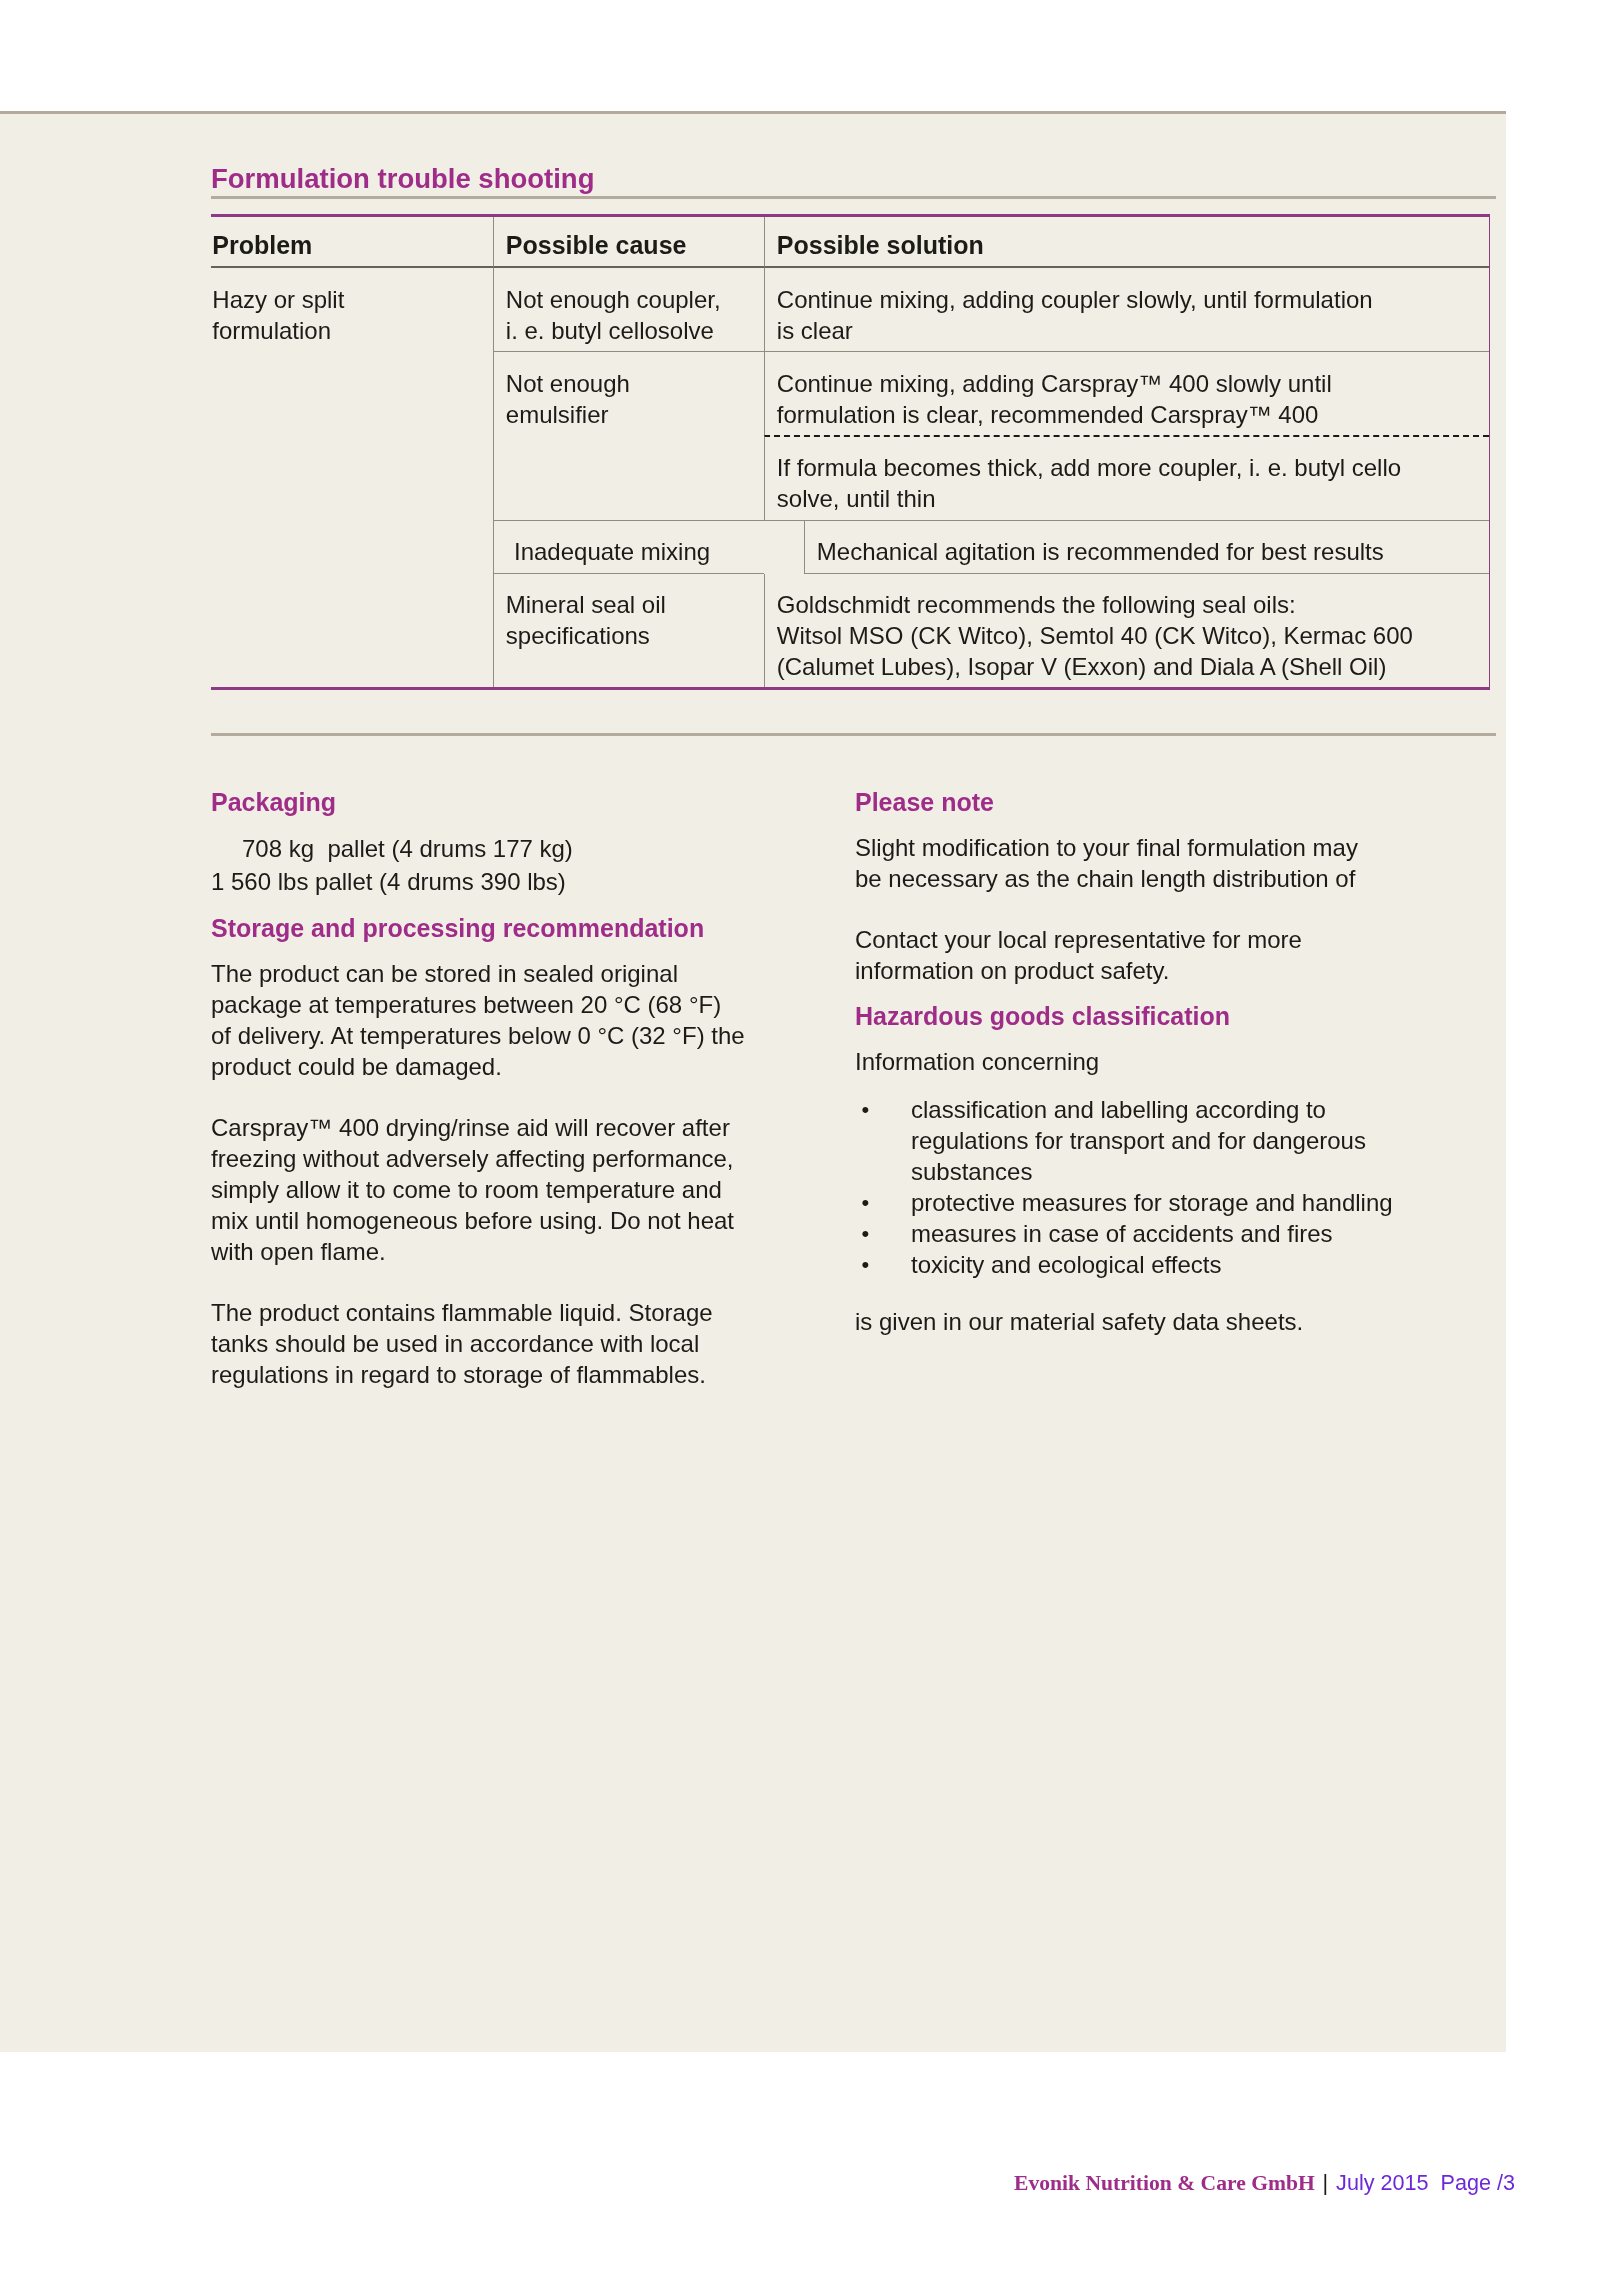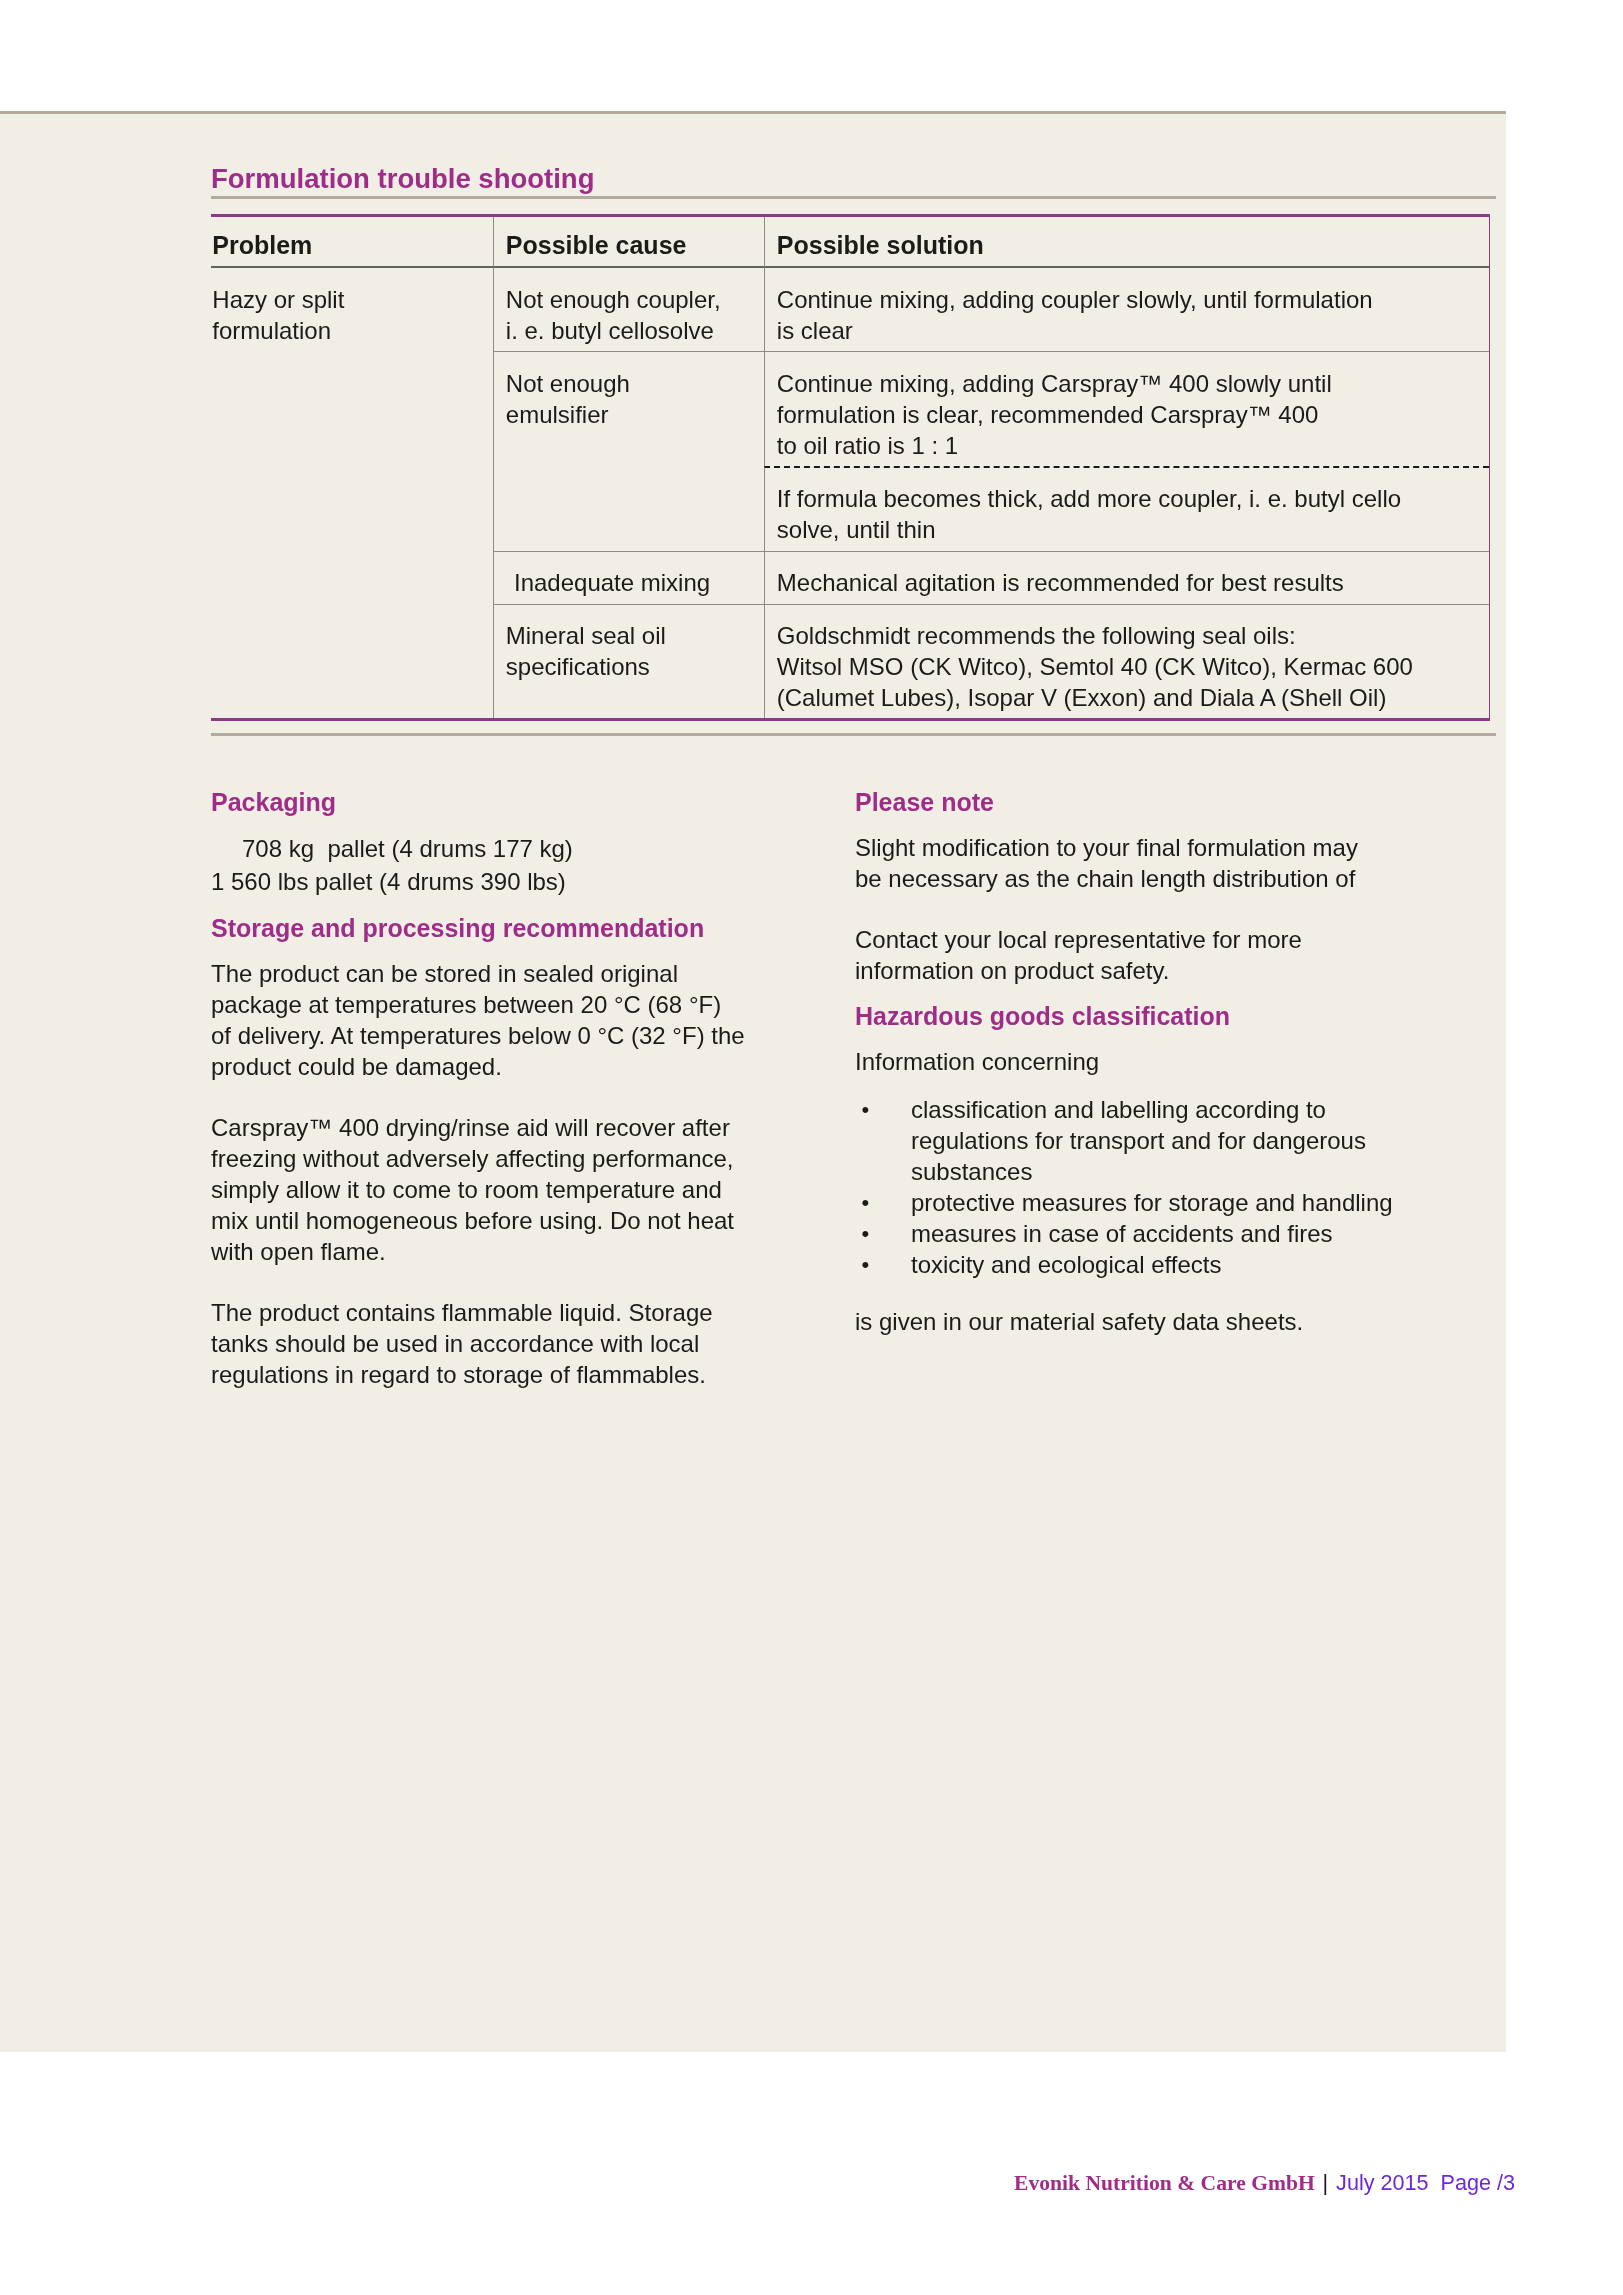--- a/index.html
+++ b/index.html
@@ -51,21 +51,21 @@
   .td.c1 { padding-left:1.3px; }
   .vline { border-left:1.3px solid #908c84; }
   .hline { border-bottom:1.3px solid #908c84; }
   .cell-problem  { grid-area:2 / 1 / 7 / 2; }
   .cell-r1cause  { grid-area:2 / 2 / 3 / 3; }
   .cell-r1sol    { grid-area:2 / 3 / 3 / 4; }
   .cell-r2cause  { grid-area:3 / 2 / 5 / 3; }
   .cell-r2asol   { grid-area:3 / 3 / 4 / 4; }
   .cell-r2bsol   { grid-area:4 / 3 / 5 / 4; border-top:2px dashed #1a1a1a; padding-right:0; }
   .cell-r3cause  { grid-area:5 / 2 / 6 / 3;padding-left:20px; }
-  .cell-r3sol    { grid-area:5 / 3 / 6 / 4; }
+  .cell-r3sol    { grid-area:5 / 3 / 6 / 4;margin-left:40px; }
   .cell-r4cause  { grid-area:6 / 2 / 7 / 3; }
   .cell-r4sol    { grid-area:6 / 3 / 7 / 4; }
   .ln { white-space:nowrap; }
 
   
   .cols {
     position:absolute; left:211px; top:789px; width:1285px;
     display:flex;
   }
   .col-left  { width:644px; flex:none; }
@@ -127,21 +127,20 @@
     <div class="ln">is clear</div>
   </div>
 
   <div class="td vline hline cell-r2cause">
     <div class="ln">Not enough</div>
     <div class="ln">emulsifier</div>
   </div>
   <div class="td vline cell-r2asol">
     <div class="ln">Continue mixing, adding Carspray™ 400 slowly until</div>
     <div class="ln">formulation is clear, recommended Carspray™ 400</div>
-    <div class="ln">to oil ratio is 1 : 1</div>
   </div>
   <div class="td vline hline cell-r2bsol">
     <div class="ln">If formula becomes thick, add more coupler, i. e. butyl cello</div>
     <div class="ln">solve, until thin</div>
   </div>
 
   <div class="td vline hline cell-r3cause">
     <div class="ln">Inadequate mixing</div>
   </div>
   <div class="td vline hline cell-r3sol">

